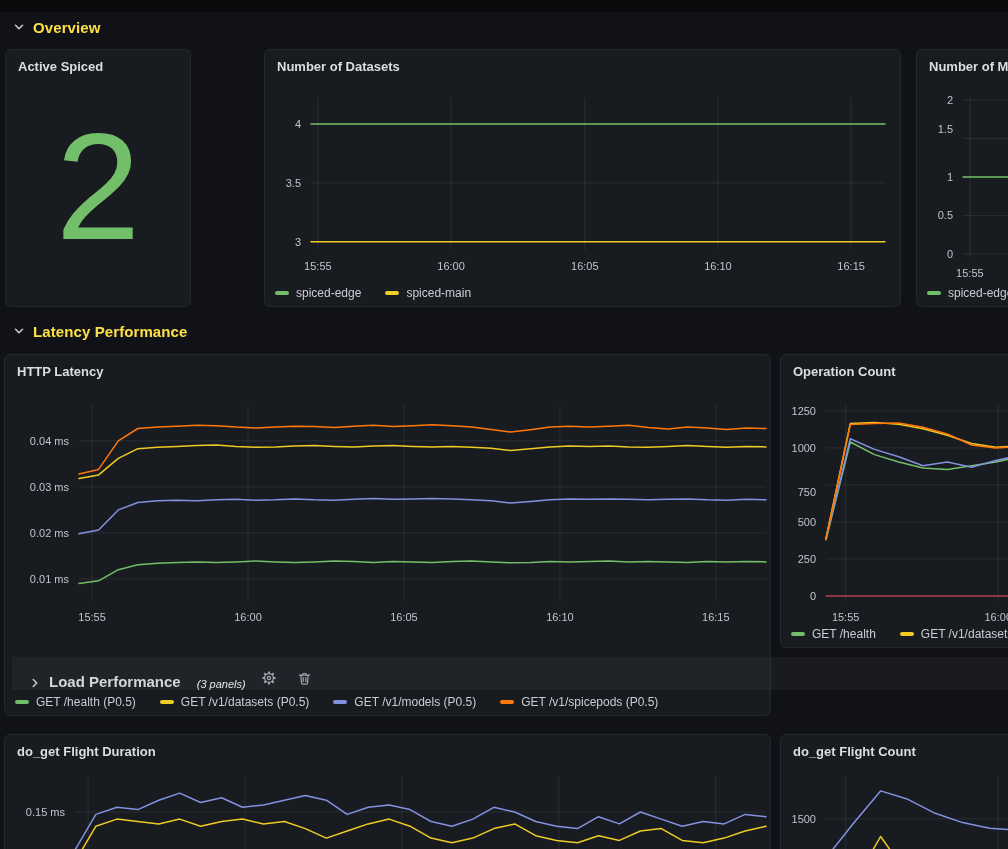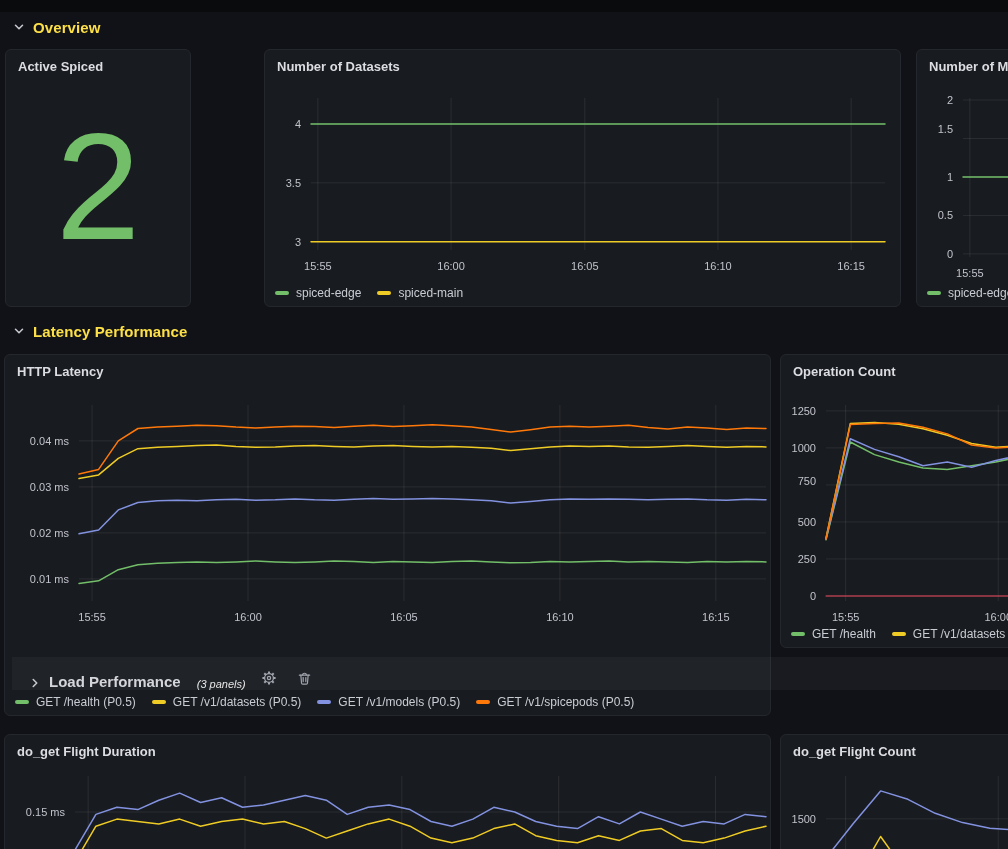--- a/index.html
+++ b/index.html
@@ -13,21 +13,21 @@
   .row-header .rh-label{font-size:15px;font-weight:700;color:#d5d6dc;margin-left:7px;cursor:pointer;}
   .row-header .count{font-style:italic;color:#e5e5e5;font-size:11px;margin-left:16px;}
   .icon-btn{display:flex;align-items:center;justify-content:center;width:26px;height:24px;
     margin-left:10px;cursor:pointer;color:#a2a4ae;}
   .panel{position:absolute;background:#181b1f;border:1px solid #25272e;border-radius:6px;box-sizing:border-box;}
   .panel-title{position:absolute;top:9px;left:12px;font-size:13px;font-weight:700;color:#dcdde2;
     white-space:nowrap;cursor:pointer;z-index:2;}
   .chart{position:absolute;inset:0;}
   .ytick{position:absolute;font-size:11px;line-height:14px;color:#c2c3cc;text-align:right;white-space:nowrap;}
   .xtick{position:absolute;font-size:11px;line-height:14px;color:#c2c3cc;transform:translateX(-50%);white-space:nowrap;}
-  .legend{position:absolute;left:10px;bottom:6px;display:flex;gap:16px;align-items:center;white-space:nowrap;justify-content:center;}
+  .legend{position:absolute;left:10px;bottom:6px;display:flex;gap:24px;align-items:center;white-space:nowrap;justify-content:center;}
   .legend-item{display:flex;align-items:center;gap:7px;font-size:12px;color:#caccd4;cursor:pointer;}
   .swatch{width:14px;height:4px;border-radius:2px;display:inline-block;flex:none;}
   .stat-value{position:absolute;inset:0;display:flex;align-items:center;justify-content:center;
     padding-top:16px;font-size:152px;font-weight:500;line-height:1;}
   svg.chev{flex:none;}
 </style>
 </head>
 <body>
 
 <div id="app">
@@ -166,21 +166,21 @@
         </div>
       </div>
   </div>
 
   <div class="panel" style="left:780px;top:354px;width:700px;height:294px;">
     <div class="panel-title">Operation Count</div>
     <div class="chart">
         <div class="ytick" style="left: 0px; width: 35px; top: 233.967px;">0</div>
         <div class="ytick" style="left: 0px; width: 35px; top: 196.958px;">250</div>
         <div class="ytick" style="left: 0px; width: 35px; top: 159.949px;">500</div>
-        <div class="ytick" style="left: 0px; width: 35px; top: 119px;">750</div>
+        <div class="ytick" style="left: 0px; width: 35px; top: 130px;">750</div>
         <div class="ytick" style="left: 0px; width: 35px; top: 85.9305px;">1000</div>
         <div class="ytick" style="left: 0px; width: 35px; top: 48.9215px;">1250</div>
         <div class="xtick" style="left: 64.65px; top: 255px;">15:55</div>
         <div class="xtick" style="left: 217.265px; top: 255px;">16:00</div>
         <svg width="655" height="196" style="position: absolute; left: 45px; top: 50px; overflow: visible;">
           <line x1="0" y1="190.9667673716012" x2="655" y2="190.9667673716012" stroke="rgba(204,204,220,0.10)" stroke-width="1"></line>
           <line x1="0" y1="153.95770392749245" x2="655" y2="153.95770392749245" stroke="rgba(204,204,220,0.10)" stroke-width="1"></line>
           <line x1="0" y1="116.94864048338368" x2="655" y2="116.94864048338368" stroke="rgba(204,204,220,0.10)" stroke-width="1"></line>
           <line x1="0" y1="79.93957703927492" x2="655" y2="79.93957703927492" stroke="rgba(204,204,220,0.10)" stroke-width="1"></line>
           <line x1="0" y1="42.93051359516616" x2="655" y2="42.93051359516616" stroke="rgba(204,204,220,0.10)" stroke-width="1"></line>

